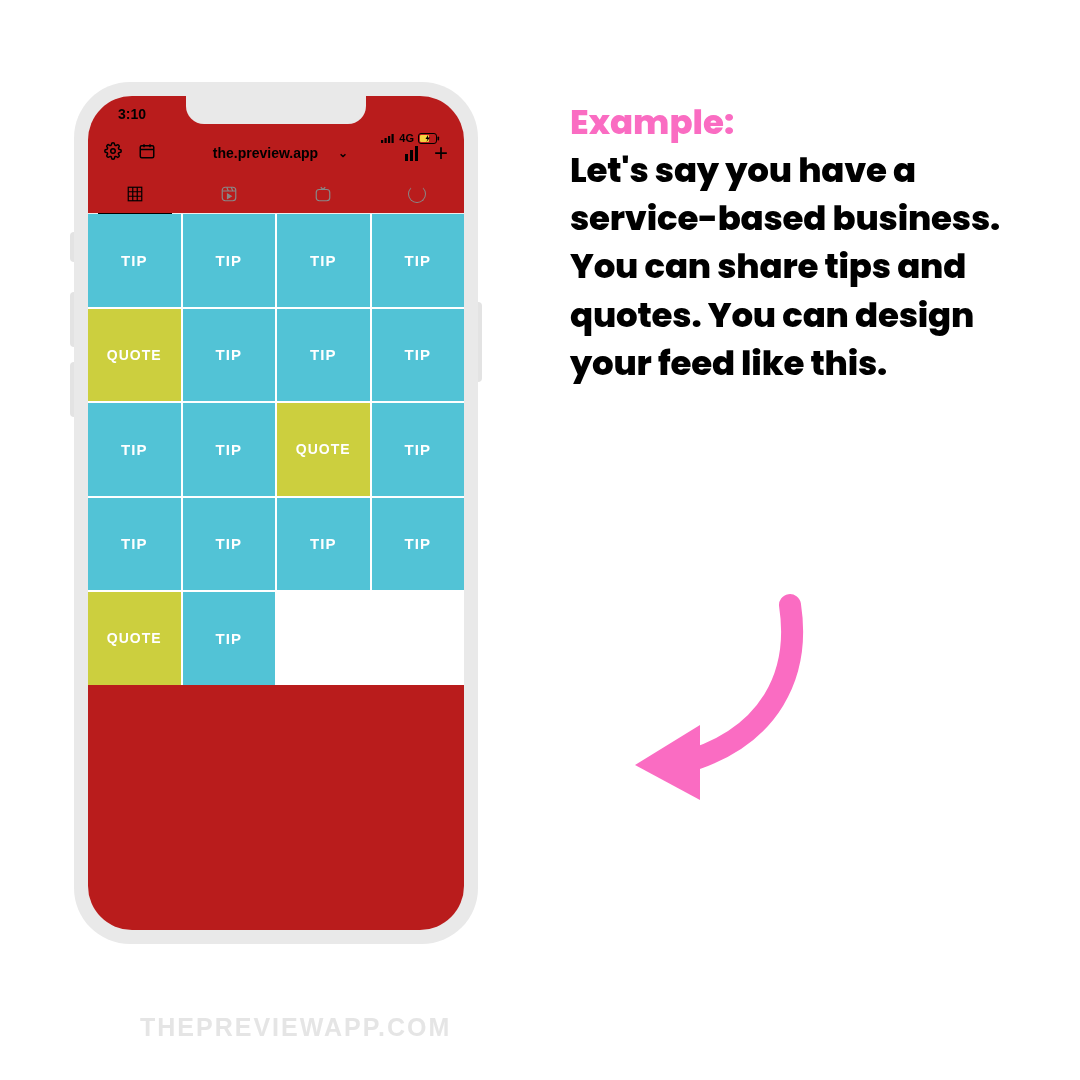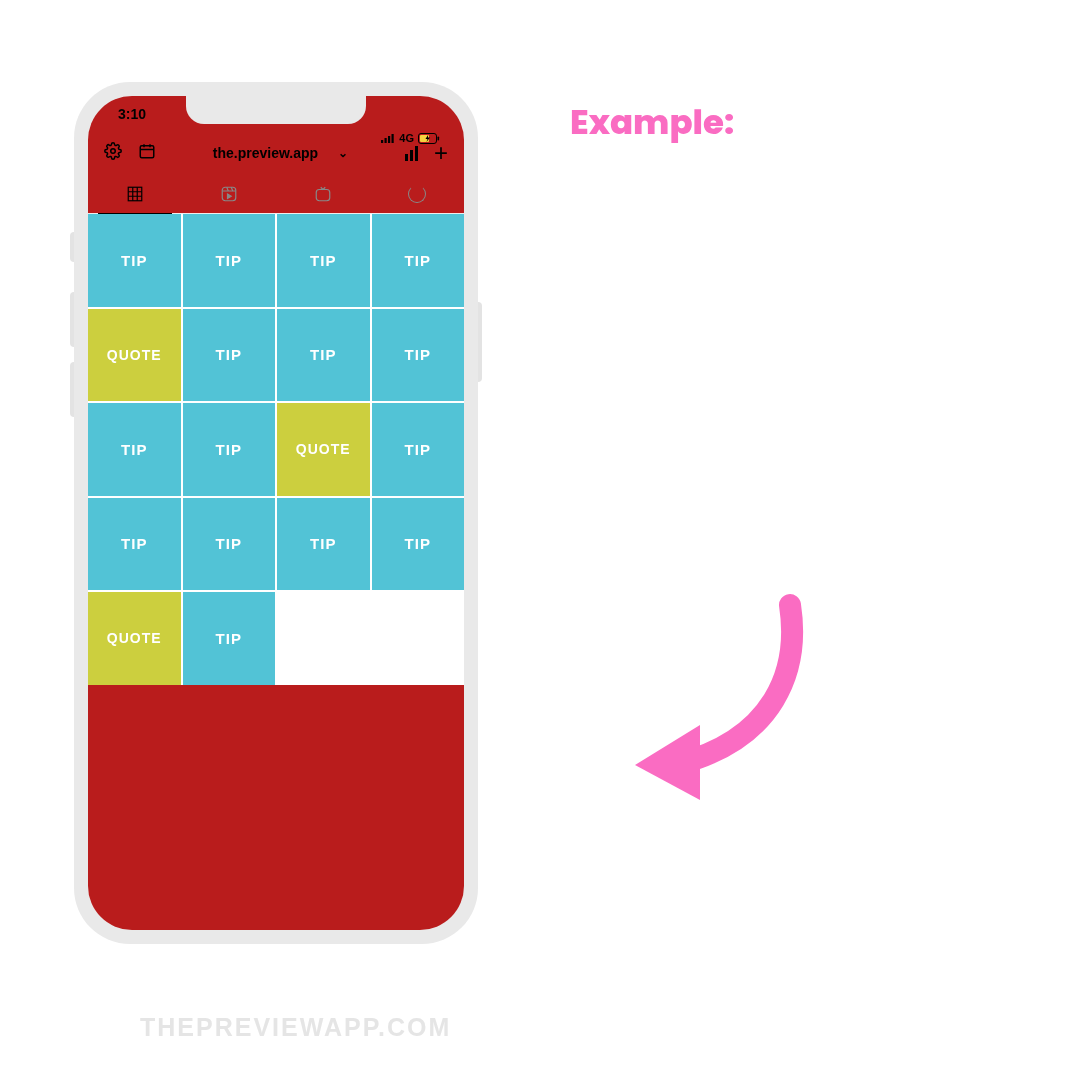--- a/index.html
+++ b/index.html
@@ -281,20 +281,21 @@
           </div>
         <div class="tile tip">
             <span>TIP</span>
           </div>
       </div>
     </div>
   </div>
 
   <div class="text-block">
     <span class="example-label">Example:</span>
+    <div class="body-text">Let's say you have a service-based business. You can share tips and quotes. You can design your feed like this.</div>
   </div>
 
   <div class="arrow-wrap">
     <svg width="230" height="230" viewBox="0 0 230 230">
       <path d="M 190 25 C 200 90 175 160 75 185" fill="none" stroke="#fa6cc2" stroke-width="22" stroke-linecap="round"></path>
       <path d="M 35 185 L 100 145 L 100 220 Z" fill="#fa6cc2"></path>
     </svg>
   </div>
 
   <div class="watermark">THEPREVIEWAPP.COM</div>

